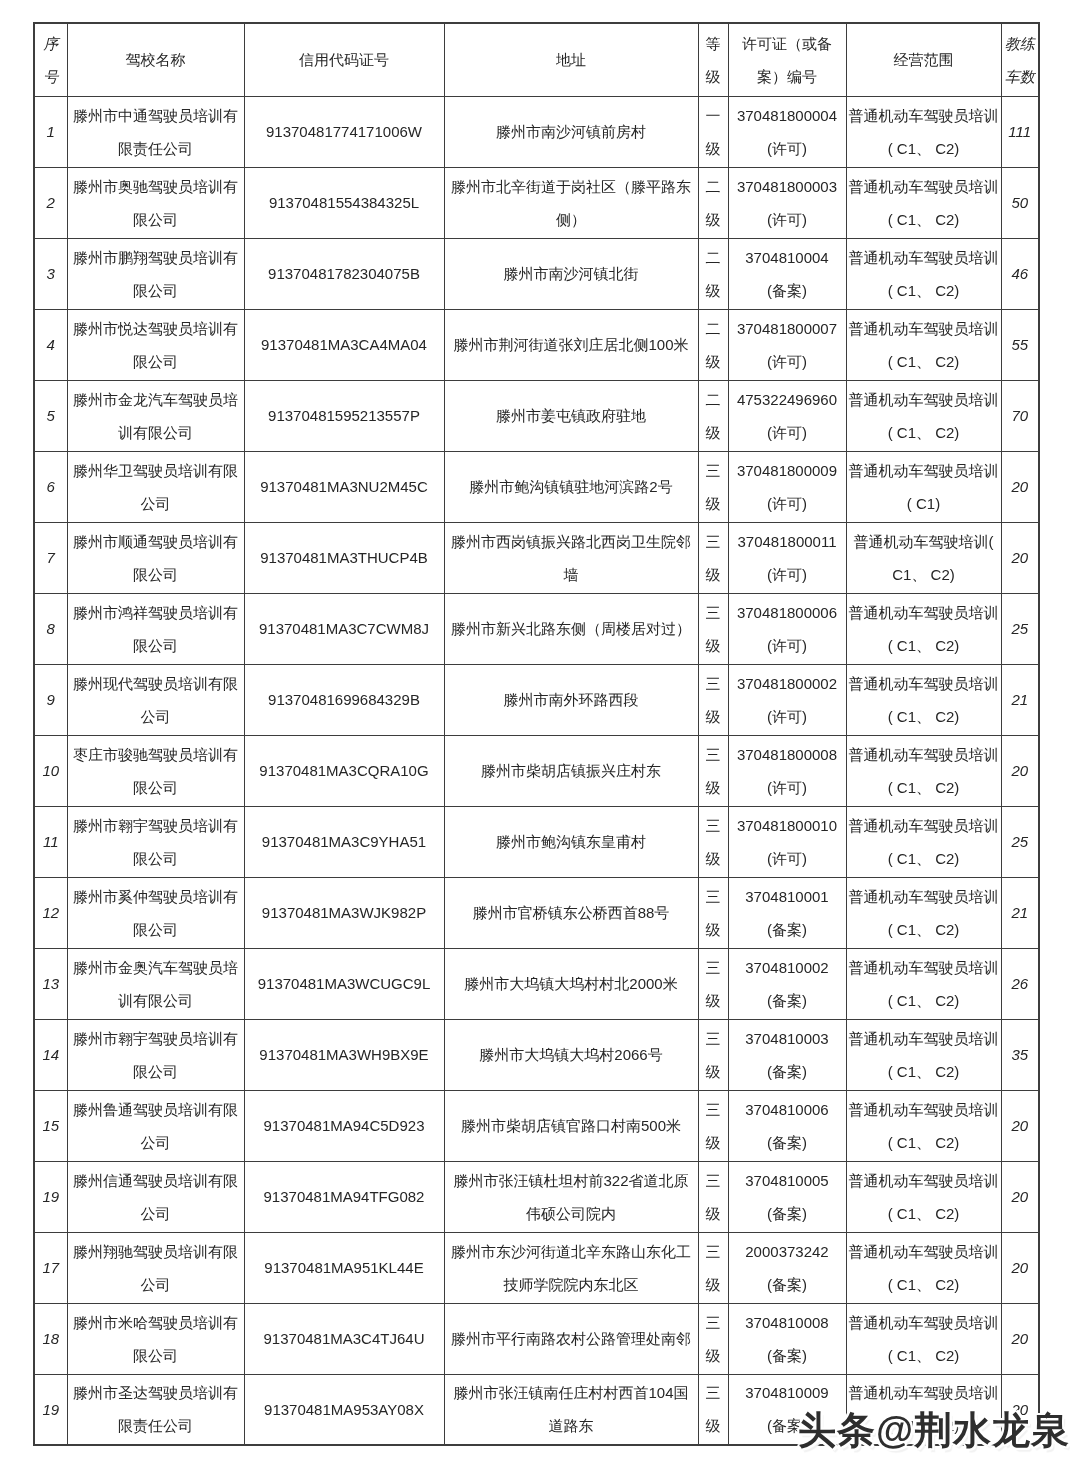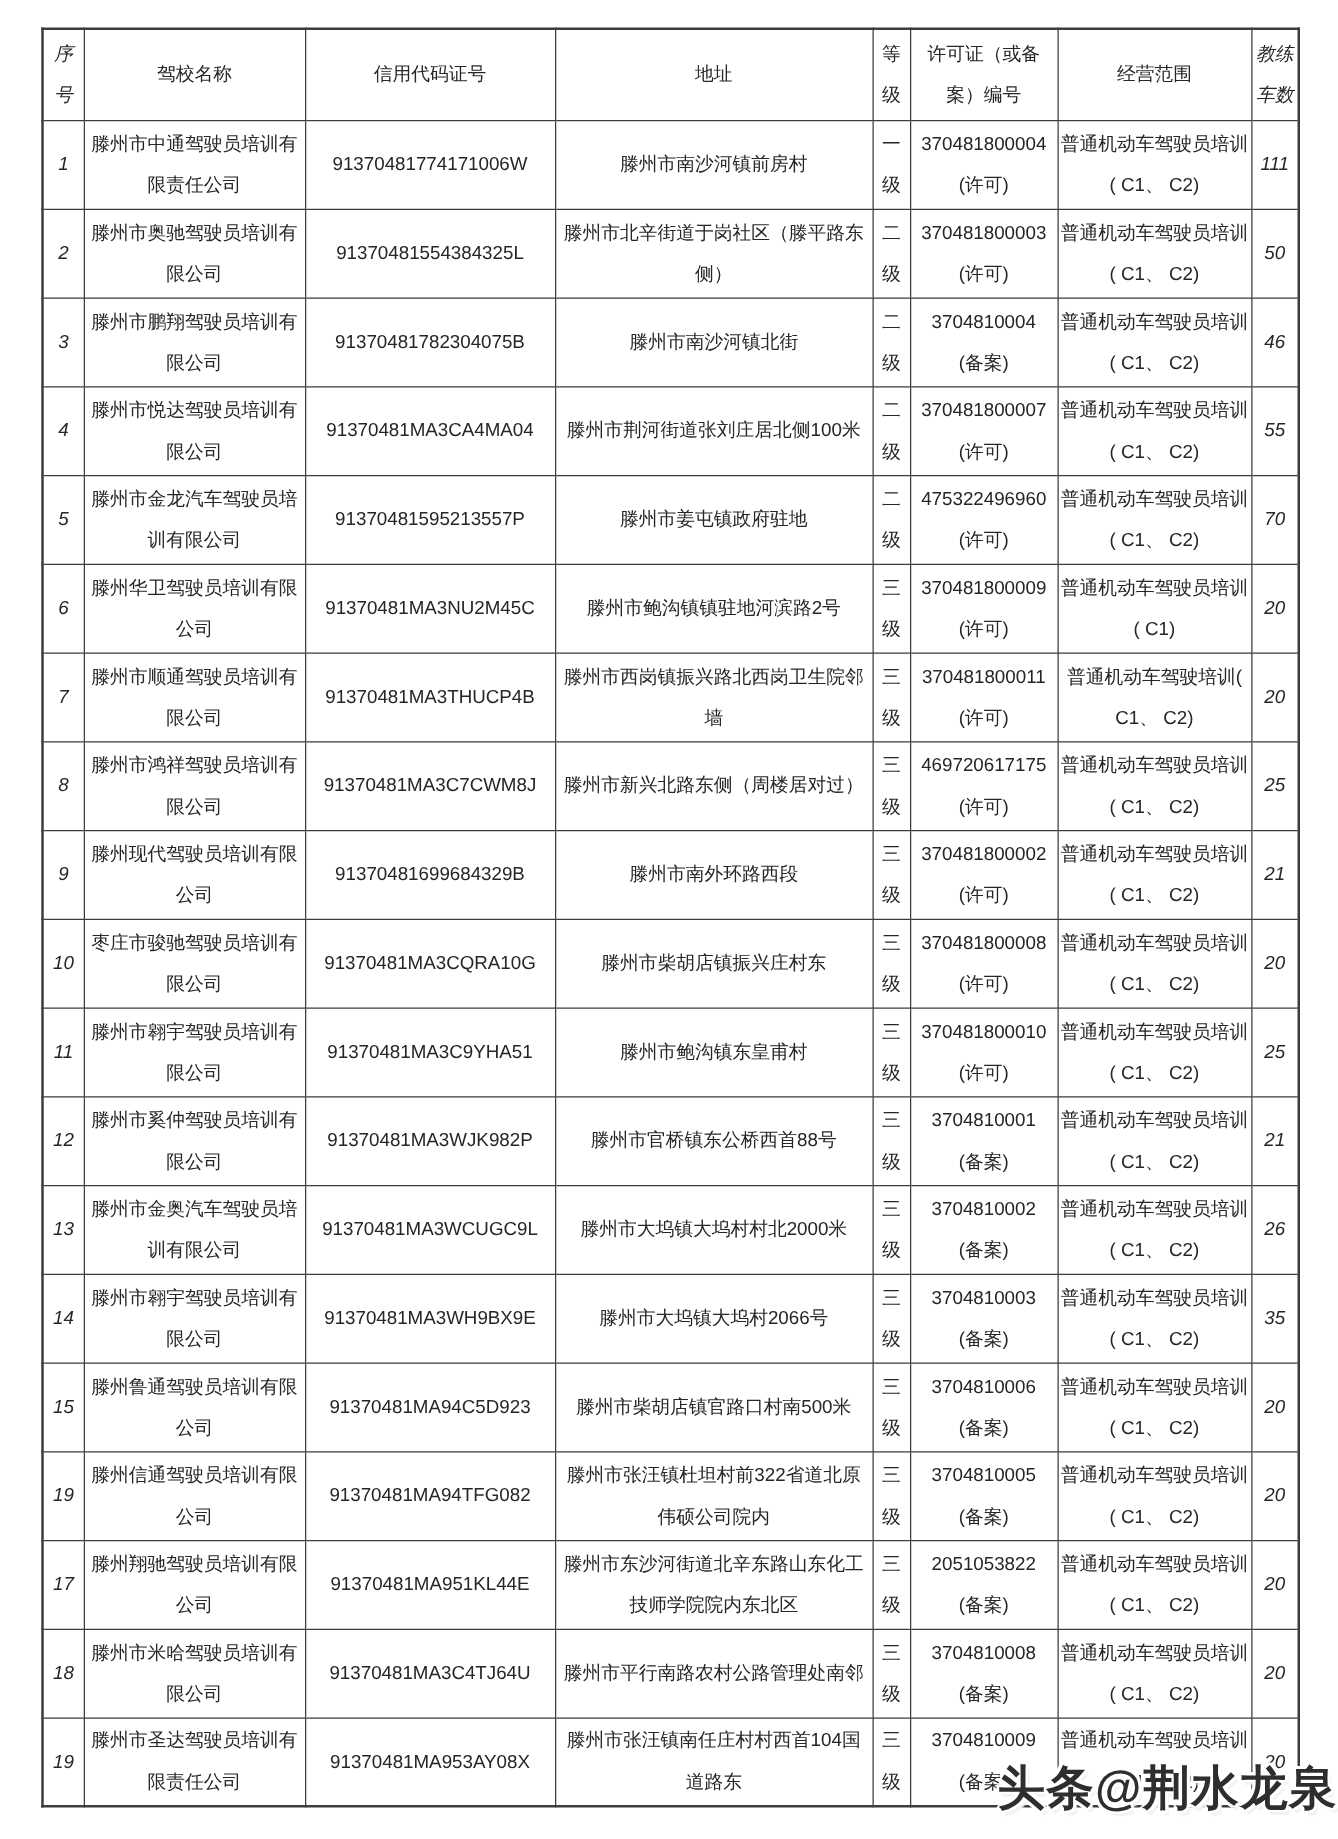--- a/index.html
+++ b/index.html
@@ -177,21 +177,21 @@
         <td class="c-scope">普通机动车驾驶培训( C1、 C2)</td>
         <td class="c-num">20</td>
       </tr>
       <tr>
         <td class="c-num">8</td>
         <td class="c-name">滕州市鸿祥驾驶员培训有限公司</td>
         <td class="c-code">91370481MA3C7CWM8J</td>
         <td class="c-addr">滕州市新兴北路东侧（周楼居对过）</td>
         <td class="c-level">三级</td>
         <td class="c-lic">
-          <div>469720617175</div>
+          <div>370481800006</div>
           <div>(许可)</div>
         </td>
         <td class="c-scope">普通机动车驾驶员培训( C1、 C2)</td>
         <td class="c-num">25</td>
       </tr>
       <tr>
         <td class="c-num">9</td>
         <td class="c-name">滕州现代驾驶员培训有限公司</td>
         <td class="c-code">91370481699684329B</td>
         <td class="c-addr">滕州市南外环路西段</td>
@@ -294,21 +294,21 @@
         <td class="c-scope">普通机动车驾驶员培训( C1、 C2)</td>
         <td class="c-num">20</td>
       </tr>
       <tr>
         <td class="c-num">17</td>
         <td class="c-name">滕州翔驰驾驶员培训有限公司</td>
         <td class="c-code">91370481MA951KL44E</td>
         <td class="c-addr">滕州市东沙河街道北辛东路山东化工技师学院院内东北区</td>
         <td class="c-level">三级</td>
         <td class="c-lic">
-          <div>2051053822</div>
+          <div>2000373242</div>
           <div>(备案)</div>
         </td>
         <td class="c-scope">普通机动车驾驶员培训( C1、 C2)</td>
         <td class="c-num">20</td>
       </tr>
       <tr>
         <td class="c-num">18</td>
         <td class="c-name">滕州市米哈驾驶员培训有限公司</td>
         <td class="c-code">91370481MA3C4TJ64U</td>
         <td class="c-addr">滕州市平行南路农村公路管理处南邻</td>

